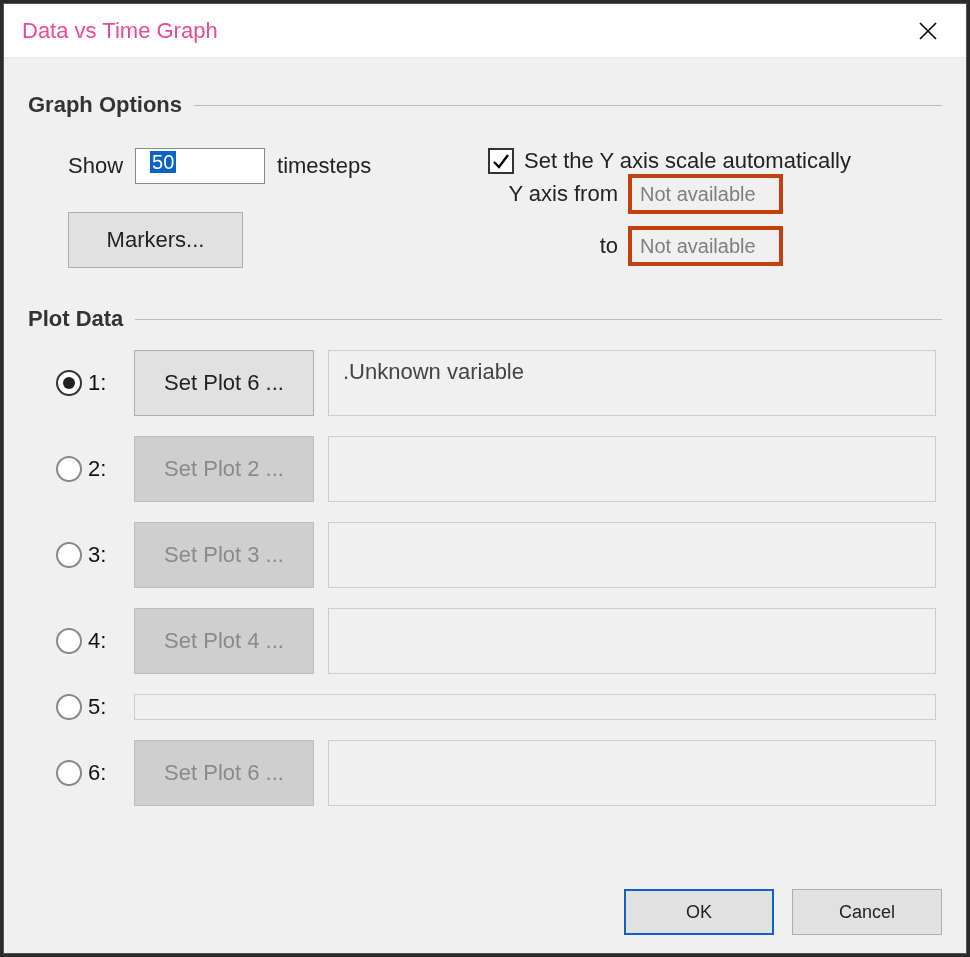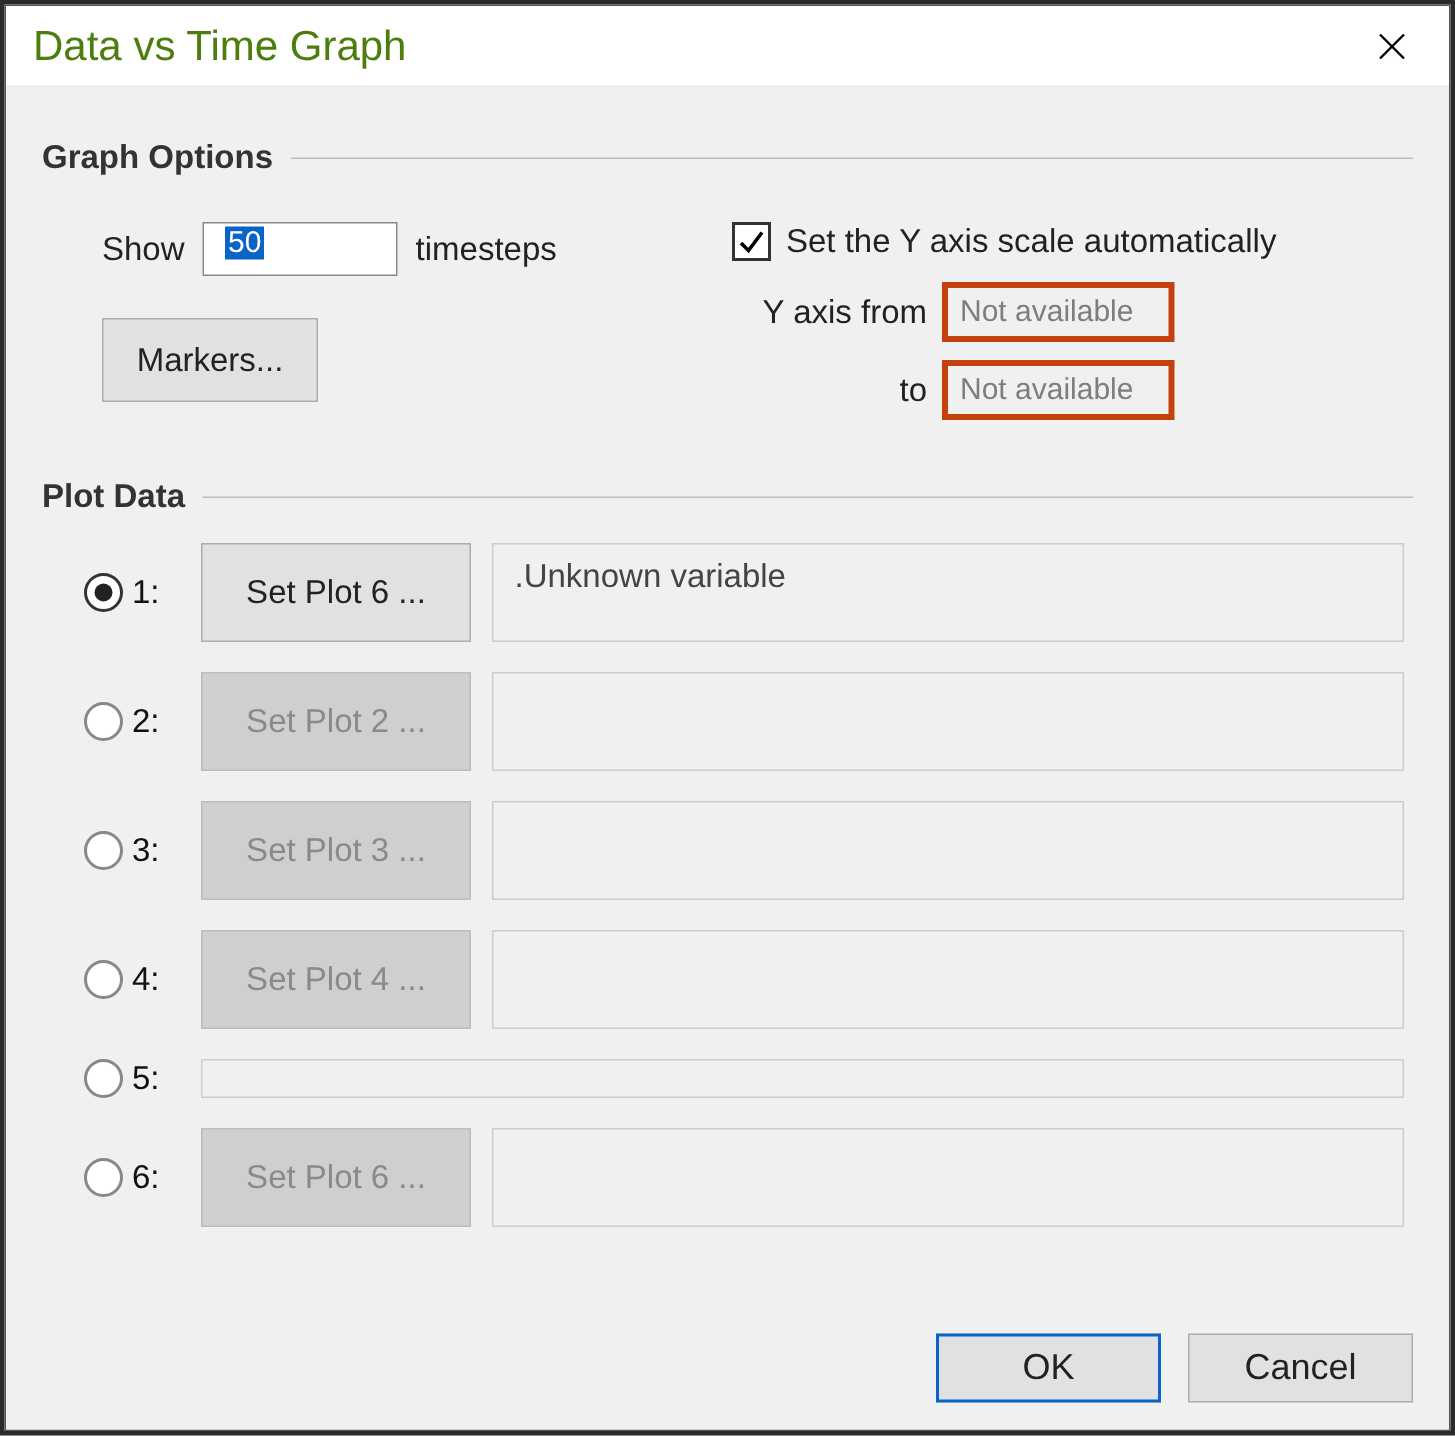--- a/index.html
+++ b/index.html
@@ -21,22 +21,22 @@
   .titlebar {
     height: 54px;
     display: flex;
     align-items: center;
     justify-content: space-between;
     padding: 0 18px 0 18px;
     border-bottom: 1px solid #e9e9e9;
     background: #fff;
   }
   .titlebar .title {
-    font-size: 28px;
-    color: #4d7c0f;
+    font-size: 22px;
+    color: #ec4899;
     font-weight: 400;
   }
   .close-x {
     width: 40px; height: 40px;
     display: flex; align-items: center; justify-content: center;
     cursor: pointer;
   }
   .close-x svg { width: 20px; height: 20px; }
   .client {
     background: #f0f0f0;
@@ -94,30 +94,29 @@
     color: #222;
     cursor: pointer;
     padding: 0 10px;
   }
   .btn.disabled {
     background: #cfcfcf;
     color: #8a8a8a;
     border-color: #bcbcbc;
   }
   .markers-btn {
-    width: 144px;
+    width: 175px;
     height: 56px;
     margin-top: 28px;
     font-size: 22px;
   }
   .checkbox-row {
     display: flex;
     align-items: center;
     gap: 10px;
-    margin-bottom: 14px;
   }
   .checkbox {
     width: 26px; height: 26px;
     border: 2px solid #333;
     background: #fff;
     display: inline-flex;
     align-items: center;
     justify-content: center;
     cursor: pointer;
   }
@@ -195,21 +194,21 @@
   .footer {
     position: absolute;
     right: 24px;
     bottom: 18px;
     display: flex;
     gap: 18px;
   }
   .footer .btn {
     width: 150px;
     height: 46px;
-    font-size: 24px;
+    font-size: 18px;
   }
   .btn.primary {
     border: 2px solid #0a63c7;
     background: #e1e1e1;
   }
 </style>
 </head>
 <body>
 
 <div class="window">

